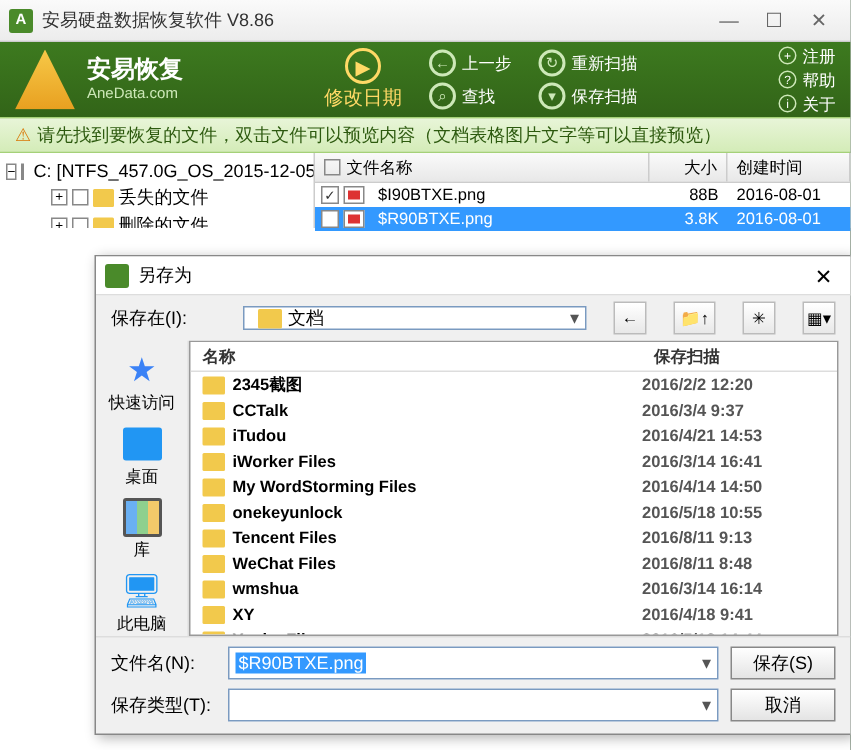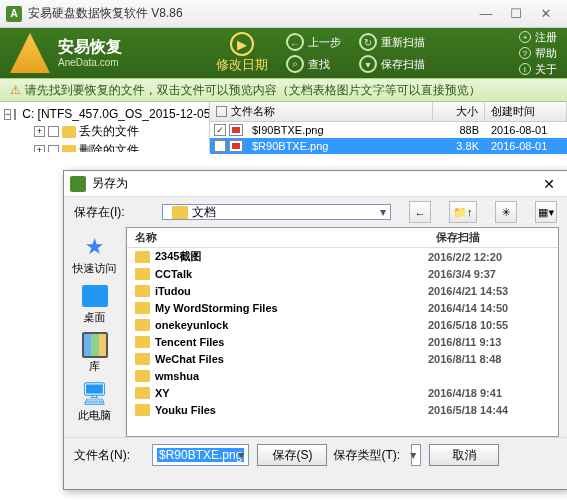--- a/index.html
+++ b/index.html
@@ -77,21 +77,21 @@
 .br-head { display: flex; height: 20px; border-bottom: 1px solid #ddd; font-size: 11px; color: #333; }
 .br-head > div { padding: 2px 8px; }
 .br-col-name { flex: 1; }
 .br-col-date { width: 130px; }
 .br-rows { flex: 1; overflow: hidden; }
 .br-row { display: flex; height: 17px; align-items: center; font-size: 11px; }
 .br-row .fico3 { width: 15px; height: 12px; background: #f2c94c; margin: 0 5px 0 8px; border-radius:1px; flex-shrink:0;}
 .br-row .n { flex: 1; }
 .br-row .d { width: 130px; color: #555; }
 
-.dlg-bottom { padding: 6px 10px 23px; display: flex; flex-direction: row; gap: 6px; border-top:1px solid #ddd;}
+.dlg-bottom { padding: 6px 10px 8px; display: flex; flex-direction: column; gap: 6px; border-top:1px solid #ddd;}
 .dlg-brow { display: flex; align-items: center; gap: 8px; }
 .dlg-brow label { width: 70px; }
 .dlg-brow .inp { flex: 1; height: 22px; border: 1px solid #7a9ac0; background: #fff; display: flex; align-items: center; padding: 0 4px; position:relative;}
 .dlg-brow .inp::after { content: "▾"; position: absolute; right: 4px; color: #555; }
 .dlg-brow .inp .seltext { background: #3399ff; color: #fff; padding: 0 2px; }
 .dlg-brow .btn { width: 70px; height: 22px; border: 1px solid #888; background: linear-gradient(#fff,#e4e4e4); cursor: pointer; display:flex;align-items:center;justify-content:center;text-align:right;}
 
 .statusbar { position:absolute; right:8px; top:355px; font-size:11px; color:#333; background:linear-gradient(#fafafa,#e8e8e8); padding:2px 6px; border:1px solid #ccc;}
 </style>
 </head>
@@ -267,20 +267,25 @@
             <span class="n">CCTalk</span>
             <span class="d">2016/3/4 9:37</span>
           </div>
           <div class="br-row">
             <span class="fico3"></span>
             <span class="n">iTudou</span>
             <span class="d">2016/4/21 14:53</span>
           </div>
           <div class="br-row">
             <span class="fico3"></span>
+            <span class="n">iWorker Files</span>
+            <span class="d">2016/3/14 16:41</span>
+          </div>
+          <div class="br-row">
+            <span class="fico3"></span>
             <span class="n">My WordStorming Files</span>
             <span class="d">2016/4/14 14:50</span>
           </div>
           <div class="br-row">
             <span class="fico3"></span>
             <span class="n">onekeyunlock</span>
             <span class="d">2016/5/18 10:55</span>
           </div>
           <div class="br-row">
             <span class="fico3"></span>
@@ -288,20 +293,21 @@
             <span class="d">2016/8/11 9:13</span>
           </div>
           <div class="br-row">
             <span class="fico3"></span>
             <span class="n">WeChat Files</span>
             <span class="d">2016/8/11 8:48</span>
           </div>
           <div class="br-row">
             <span class="fico3"></span>
             <span class="n">wmshua</span>
+            <span class="d">2016/3/14 16:14</span>
           </div>
           <div class="br-row">
             <span class="fico3"></span>
             <span class="n">XY</span>
             <span class="d">2016/4/18 9:41</span>
           </div>
           <div class="br-row">
             <span class="fico3"></span>
             <span class="n">Youku Files</span>
             <span class="d">2016/5/18 14:44</span>

